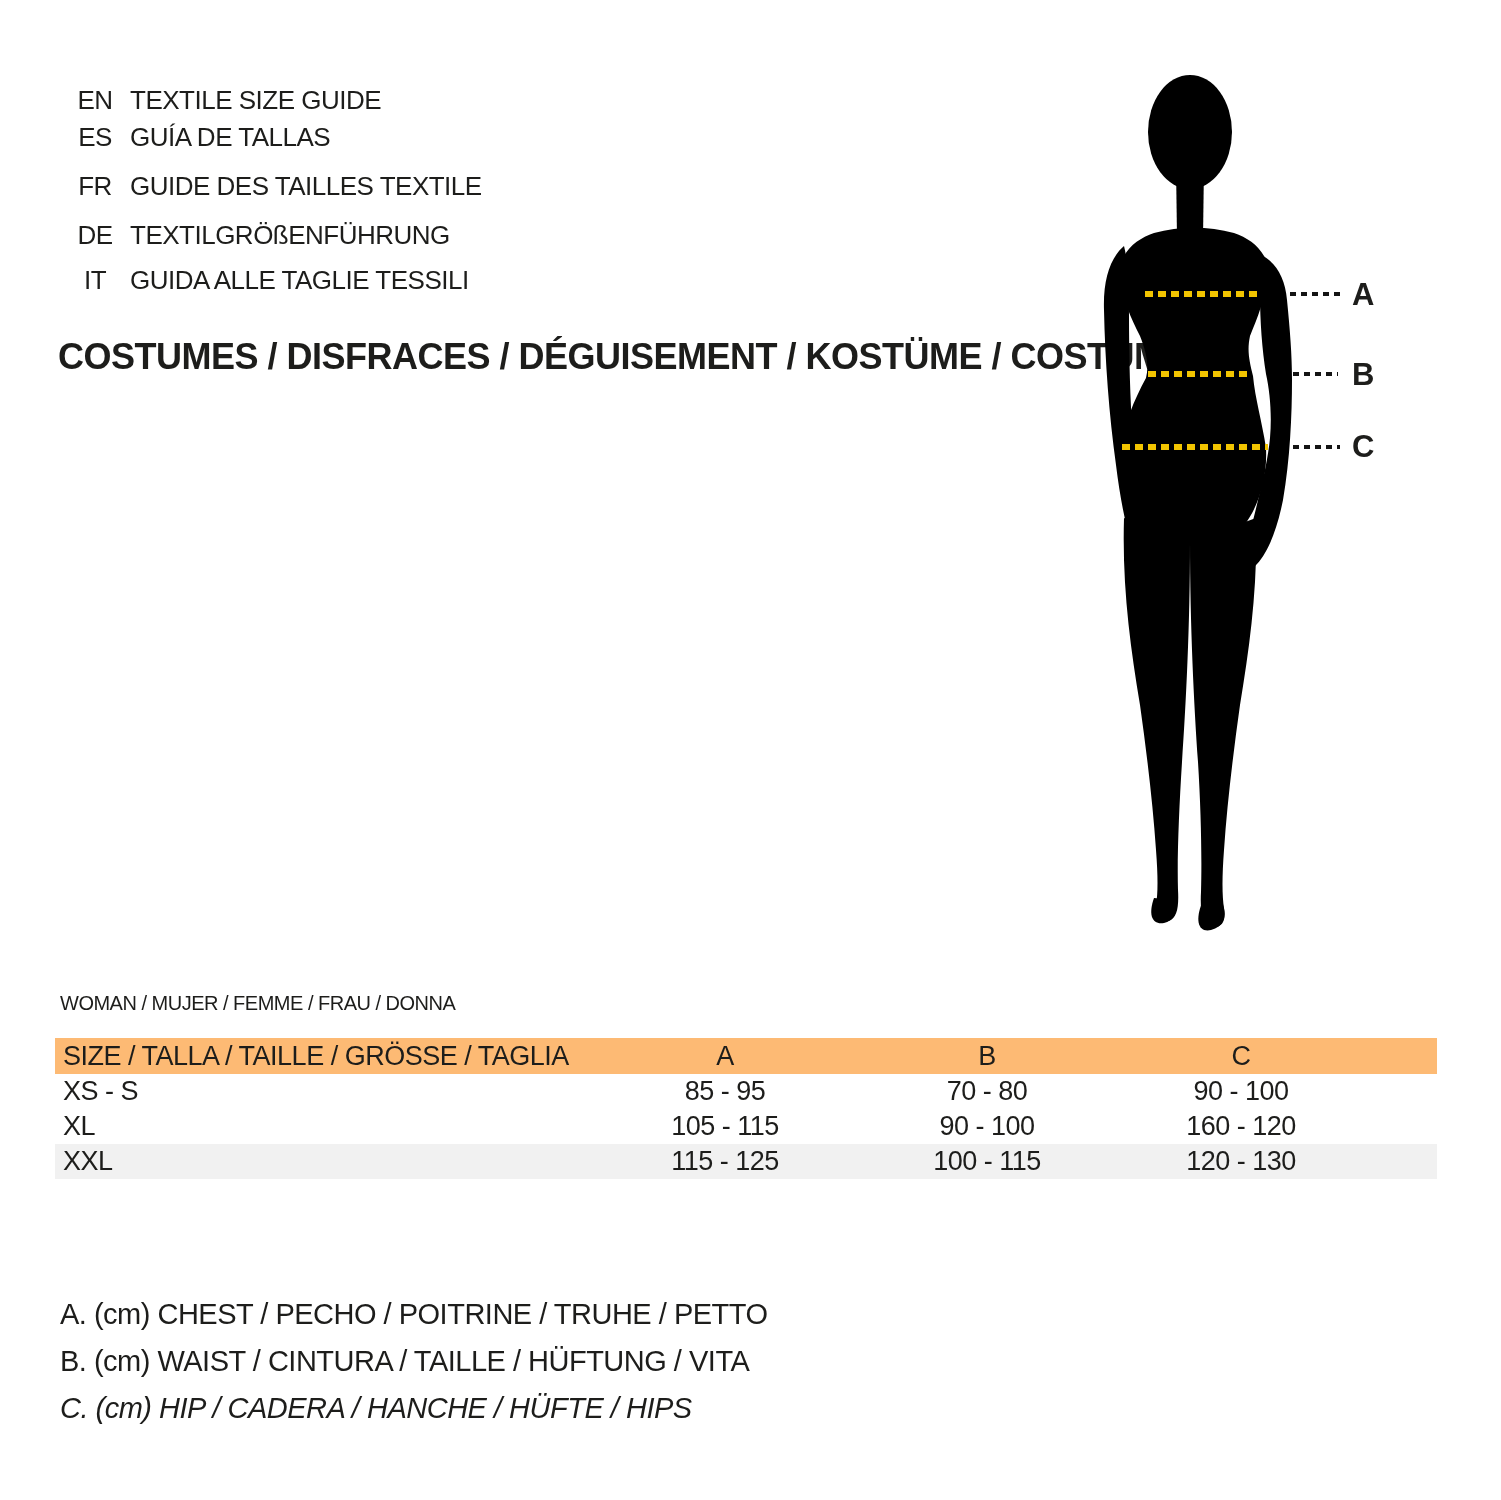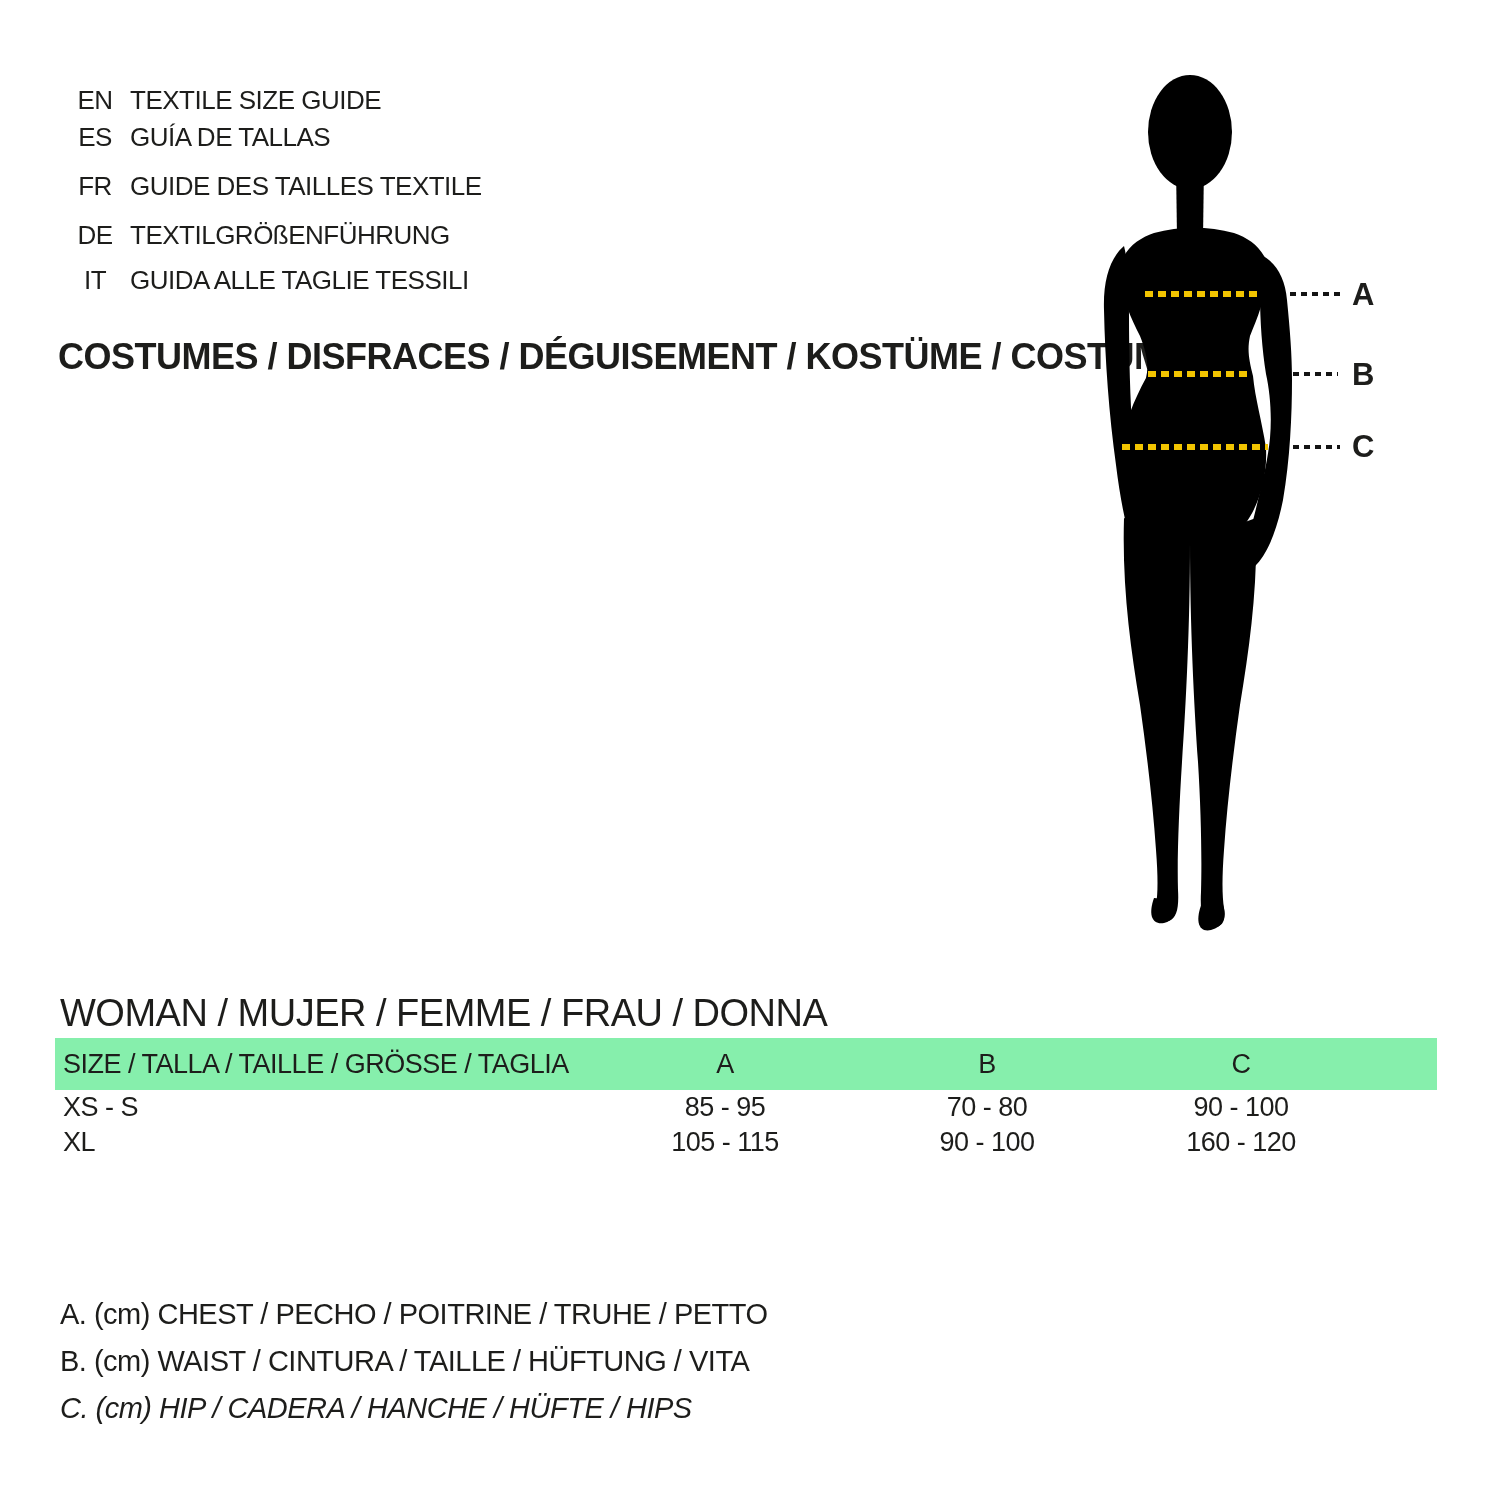--- a/index.html
+++ b/index.html
@@ -23,27 +23,27 @@
 
   
   .figure-svg { position: absolute; left: 1090px; top: 70px; width: 260px; height: 870px; }
   .measure-label { position: absolute; left: 1352px; width: 44px; font-size: 31px;
                    font-weight: bold; line-height: 32px; letter-spacing: -0.5px; }
   .label-a { top: 279px; }
   .label-b { top: 359px; }
   .label-c { top: 431px; }
 
   
-  .section-title { position: absolute; left: 60px; top: 992px; font-size: 38px;
+  .section-title { position: absolute; left: 60px; top: 992px; font-size: 20px;
                    letter-spacing: -0.5px; white-space: nowrap; }
 
   
   .size-table { position: absolute; left: 55px; top: 1038px; width: 1382px; }
   .trow { position: relative; width: 100%; height: 35px; }
-  .trow.thead { height: 52px; background: #86efac; }
+  .trow.thead { height: 36px; background: #fdba74; }
   .trow.stripe { background: #f1f1f1; }
   .trow.plain { background: #ffffff; }
   .cell { position: absolute; top: 0; height: 100%; display: flex; align-items: center;
           font-size: 27px; letter-spacing: -0.5px; white-space: nowrap; }
   .cell.lbl { left: 8px; }
   .cell.ca { left: 670px; transform: translateX(-50%); }
   .cell.cb { left: 932px; transform: translateX(-50%); }
   .cell.cc { left: 1186px; transform: translateX(-50%); }
 
   
@@ -166,17 +166,23 @@
     <div class="cell ca">85 - 95</div>
     <div class="cell cb">70 - 80</div>
     <div class="cell cc">90 - 100</div>
   </div>
   <div class="trow plain">
     <div class="cell lbl">XL</div>
     <div class="cell ca">105 - 115</div>
     <div class="cell cb">90 - 100</div>
     <div class="cell cc">160 - 120</div>
   </div>
+  <div class="trow stripe">
+    <div class="cell lbl">XXL</div>
+    <div class="cell ca">115 - 125</div>
+    <div class="cell cb">100 - 115</div>
+    <div class="cell cc">120 - 130</div>
+  </div>
 </div>
 
 <div class="legend-line legend-0">A. (cm) CHEST / PECHO / POITRINE / TRUHE / PETTO</div>
 <div class="legend-line legend-1">B. (cm) WAIST / CINTURA / TAILLE / HÜFTUNG / VITA</div>
 <div class="legend-line legend-2">C. (cm) HIP / CADERA / HANCHE / HÜFTE / HIPS</div>
 
 </body></html>

